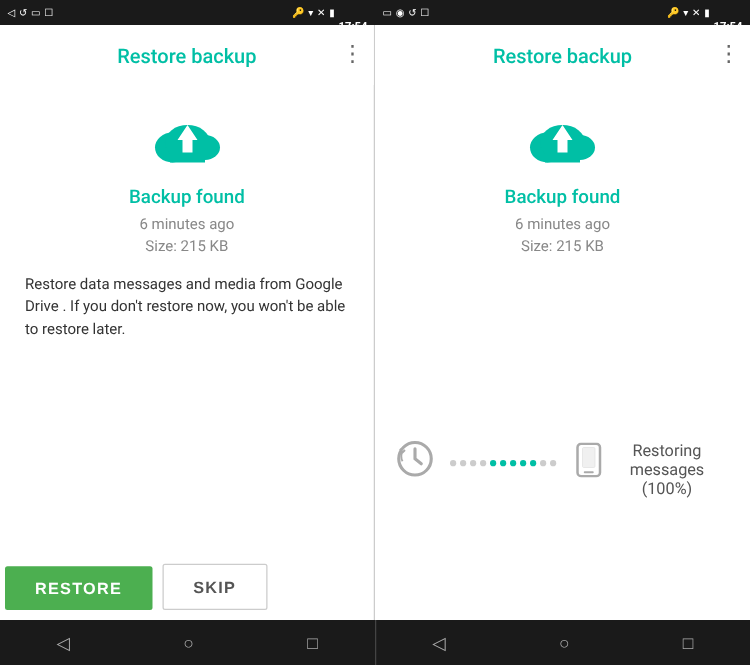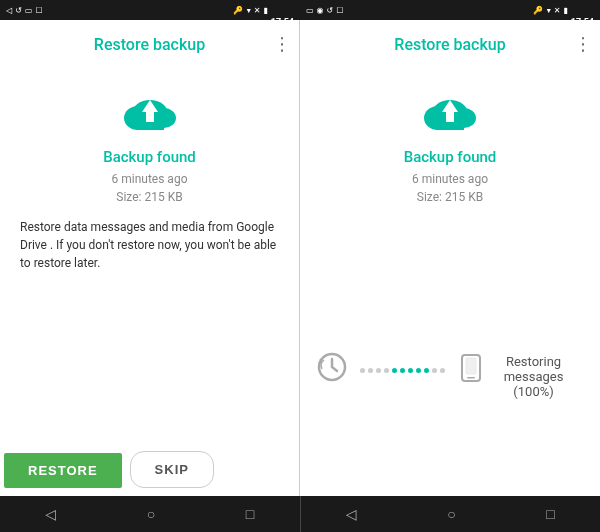--- a/index.html
+++ b/index.html
@@ -172,21 +172,21 @@
 
     .btn-skip {
       background: transparent;
       color: #555;
       border: 1px solid #ccc;
       padding: 10px 24px;
       font-size: 13px;
       font-weight: bold;
       letter-spacing: 1px;
       cursor: pointer;
-      border-radius: 14px;
+      border-radius: 2px;
     }
 
     .no-download {
       font-size: 11px;
       color: #888;
       text-align: center;
       margin-bottom: 10px;
     }
 
     

